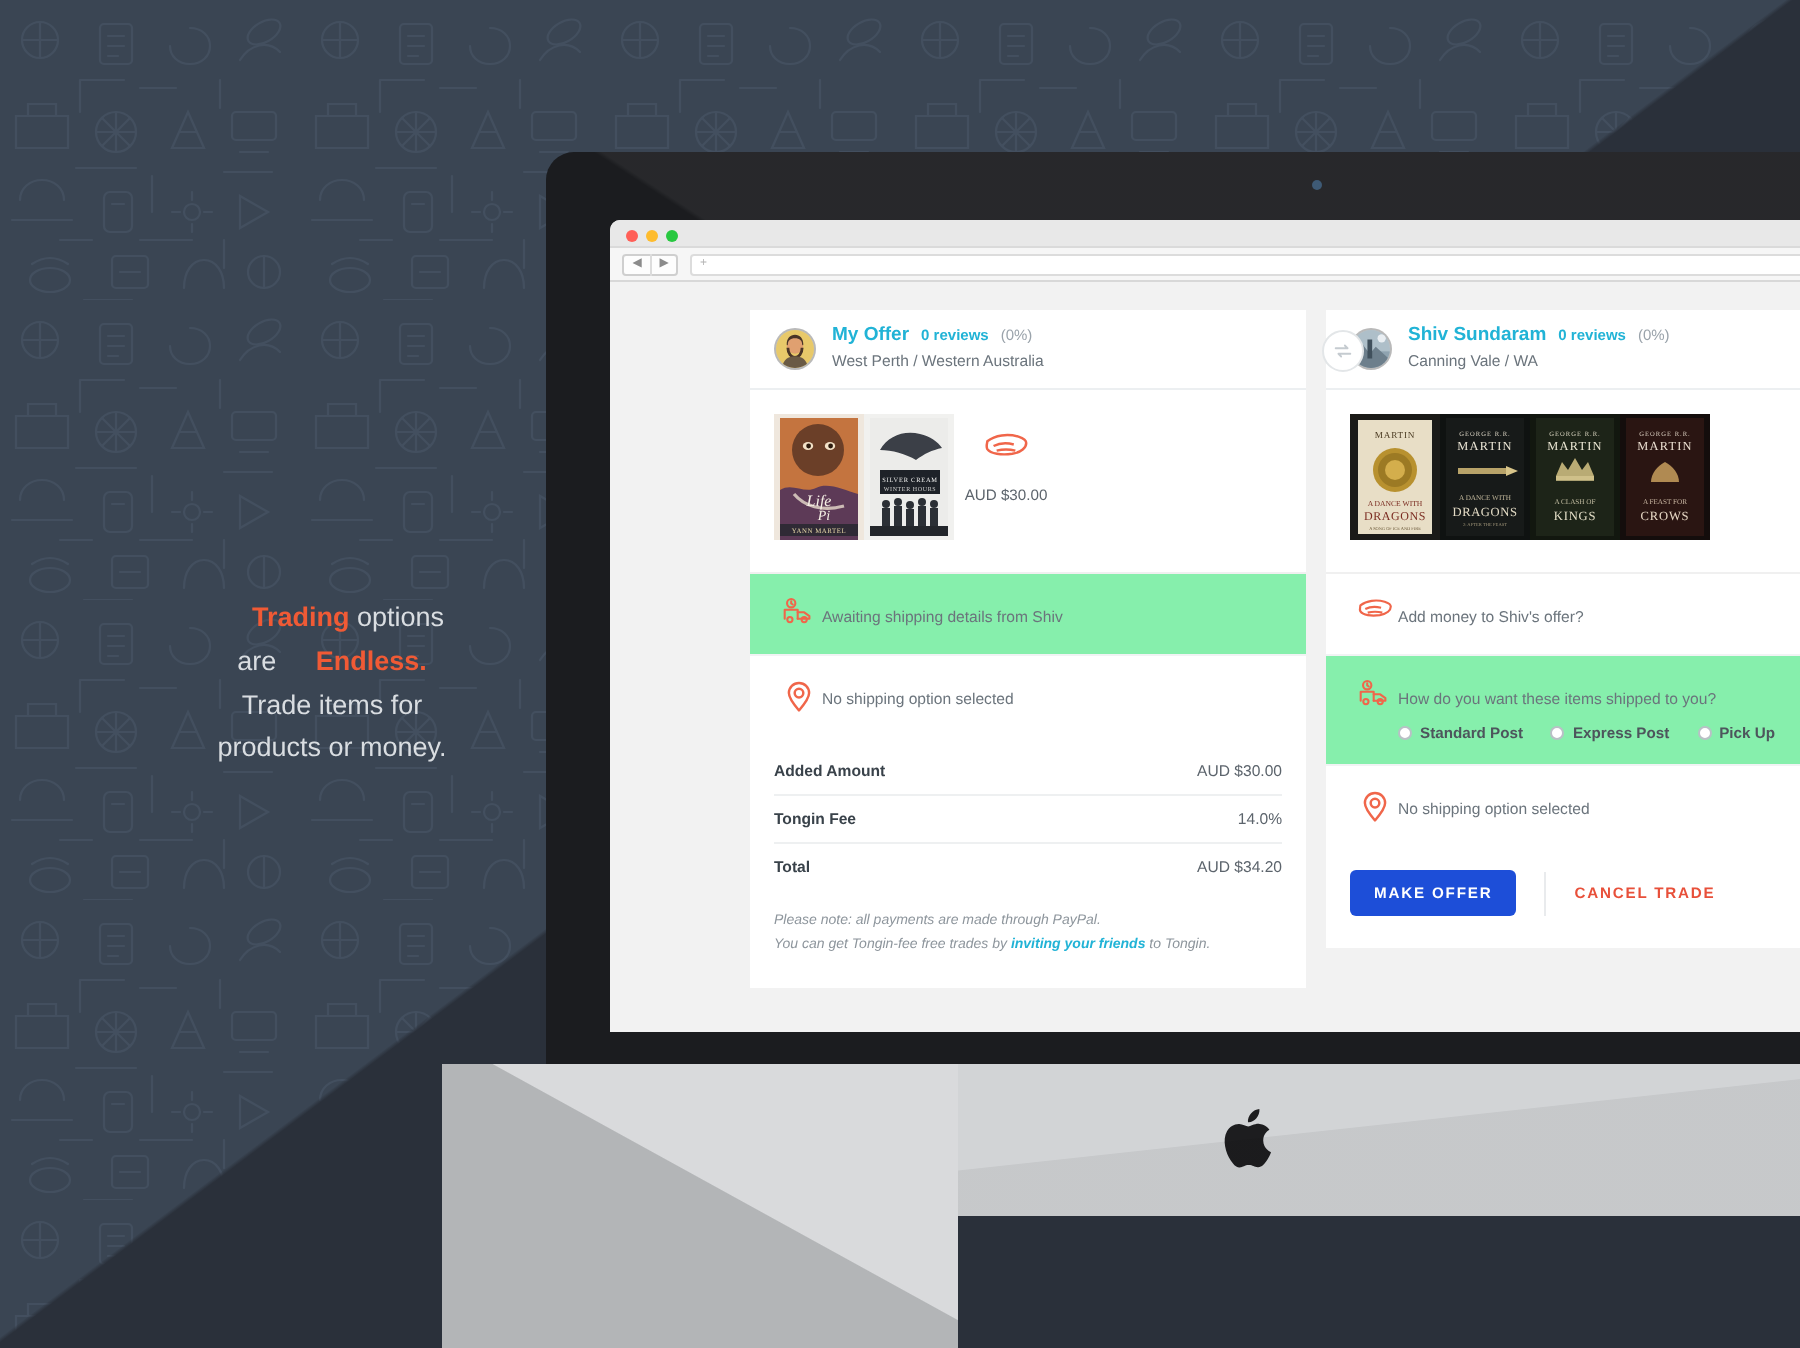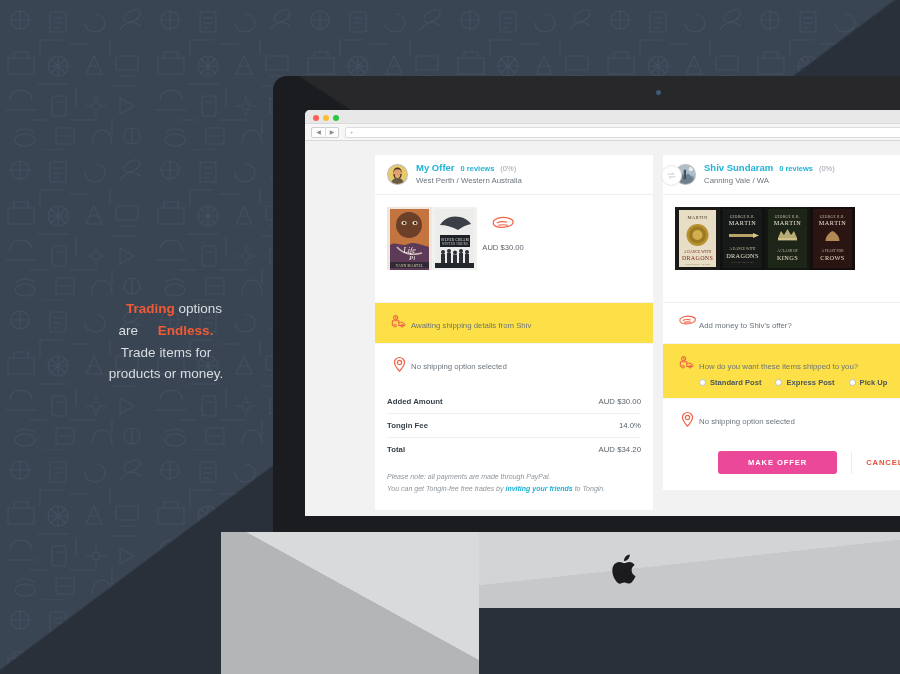--- a/index.html
+++ b/index.html
@@ -174,21 +174,21 @@
     border-radius: 50%;
     background: #ffffff;
     border: 1px solid #e3e6e8;
     display: flex; align-items: center; justify-content: center;
     z-index: 5;
   }
 
   
   .items-strip {
     display: flex; align-items: flex-start; gap: 0;
-    padding: 12px 12px 32px 12px;
+    padding: 12px 12px 16px 12px;
     border-bottom: 1px solid #f0f0f0;
   }
   .item-thumb {
     width: 45px; height: 63px;
     flex: 0 0 auto;
     background: #ffffff;
     overflow: hidden;
     position: relative;
   }
   .item-thumb svg, .item-thumb .cover { display: block; width: 100%; height: 100%; }
@@ -200,21 +200,21 @@
   .money-tile .amt {
     font-size: 7.6px; color: #5c646c; margin-top: 13px; white-space: nowrap;
   }
 
   
   .opt-row {
     display: flex; align-items: flex-start;
     padding: 11px 12px;
     min-height: 34px;
   }
-  .opt-row.alt { background: #fde047; }
+  .opt-row.alt { background: #86efac; }
   .opt-row + .opt-row { border-top: 1px solid #f1f3f4; }
   .opt-ico {
     width: 24px; flex: 0 0 auto;
     display: flex; align-items: flex-start; justify-content: center;
     padding-top: 1px;
   }
   .opt-body { flex: 1; }
   .opt-label { font-size: 7.8px; color: #6b747c; }
   .opt-right { font-size: 7.8px; color: #5c646c; white-space: nowrap; }
   .edit-link { color: #21b3d6; font-size: 7.8px; font-weight: bold; margin-left: 5px; }
@@ -244,25 +244,24 @@
     font-size: 7px; color: #8d959c; font-style: italic; line-height: 1.75;
   }
   #note a, .note-link { color: #21b3d6; font-weight: bold; font-style: italic; }
 
   
   #actions {
     display: flex; align-items: center; gap: 14px;
     padding: 12px 12px 16px 12px;
   }
   #make-offer {
-    background: #ec4899; color: #fff;
+    background: #1d4ed8; color: #fff;
     font-size: 7.6px; font-weight: bold; letter-spacing: .9px;
-    padding: 7px 30px; border-radius: 3px; border: none;
+    padding: 7px 12px; border-radius: 3px; border: none;
     font-family: "Liberation Sans", sans-serif;
-    margin-left: 43px;
   }
   #cancel-trade {
     color: #e8503a; font-size: 7.6px; font-weight: bold; letter-spacing: .9px;
     background: none; border: none;
     font-family: "Liberation Sans", sans-serif;
   }
   .act-sep { width: 1px; height: 22px; background: #e9ebed; }
 
   
   #tagline {

